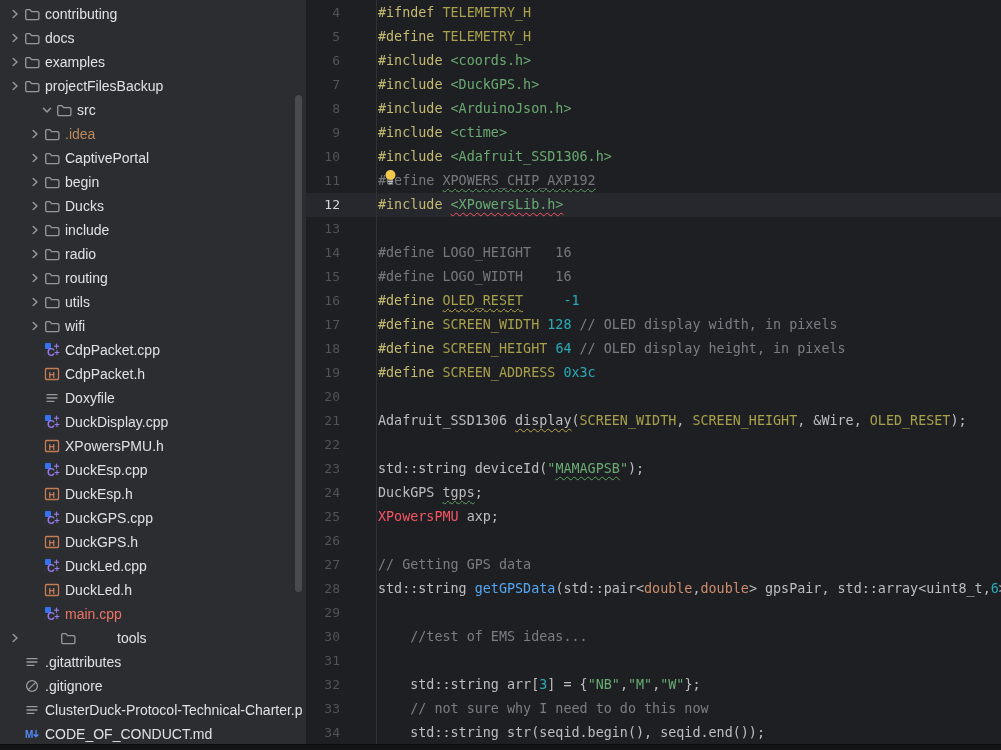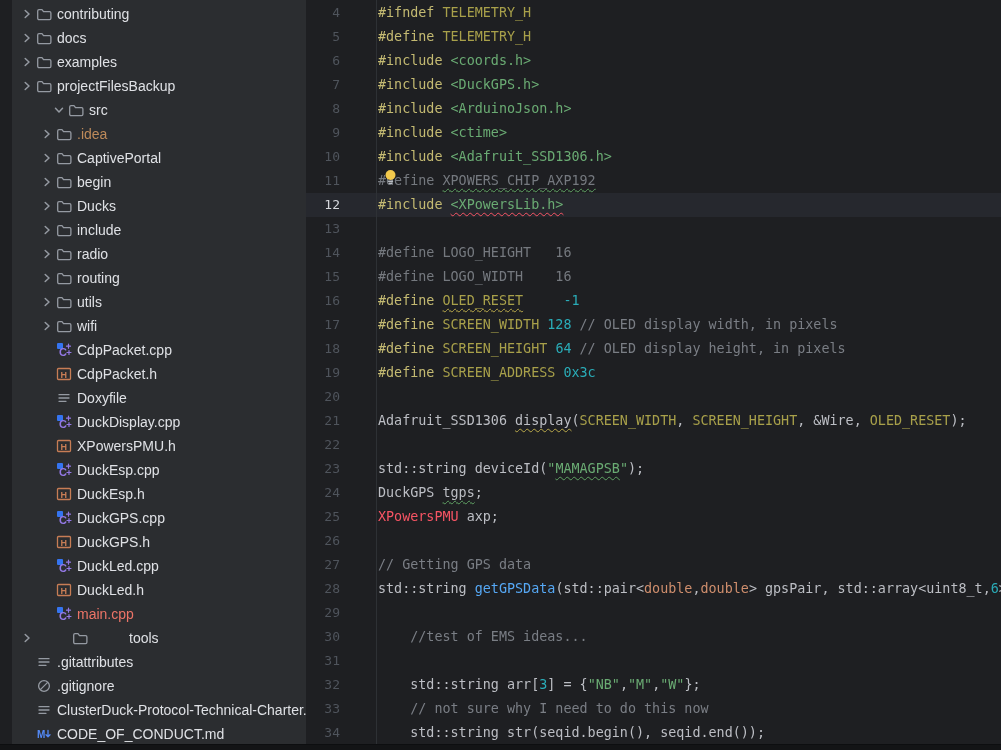--- a/index.html
+++ b/index.html
@@ -1,20 +1,20 @@
 <!DOCTYPE html>
 <html style="--bg-panel: #2b2d30; --bg-editor: #1e1f22; --caret-row: #26282e; --tree-text: #dfe1e5; --lnum: #4f545c; --lnum-active: #d5d7dc; --c-dir: #c4ba72; --c-macro: #a8a04a; --c-num: #2aacb8; --c-str: #6aab73; --c-kw: #cf8e6d; --c-fn: #56a8f5; --c-cmt: #7a7e85; --c-gray: #75797f; --c-err: #f75464; --c-def: #bcbec4; --sq-red: #f75464; --sq-green: #5fa163; --sq-yellow: #b8a84a;"><head>
 <meta charset="utf-8">
 <style>
   * { margin:0; padding:0; box-sizing:border-box; }
   html,body { width:1001px; height:750px; overflow:hidden; background:#1e1f22;
               font-family:"Liberation Sans", sans-serif; }
 
   
-  #tree-panel { position:absolute; left:12px; top:0; width:306px; height:744px;
+  #tree-panel { position:absolute; left:0; top:0; width:306px; height:744px;
                 background:var(--bg-panel); overflow:hidden; }
   #editor-pane { position:absolute; left:306px; top:0; width:695px; height:744px;
                  background:var(--bg-editor); overflow:hidden; }
   #bottom-edge { position:absolute; left:0; top:744px; width:1001px; height:6px;
                  background:#131416; border-top:1px solid #0d0e10; }
 
   
   .tree-row { position:absolute; left:0; width:306px; height:24px;
               display:flex; align-items:center; white-space:nowrap; overflow:hidden;
               font-size:14px; color:var(--tree-text); cursor:pointer; }

